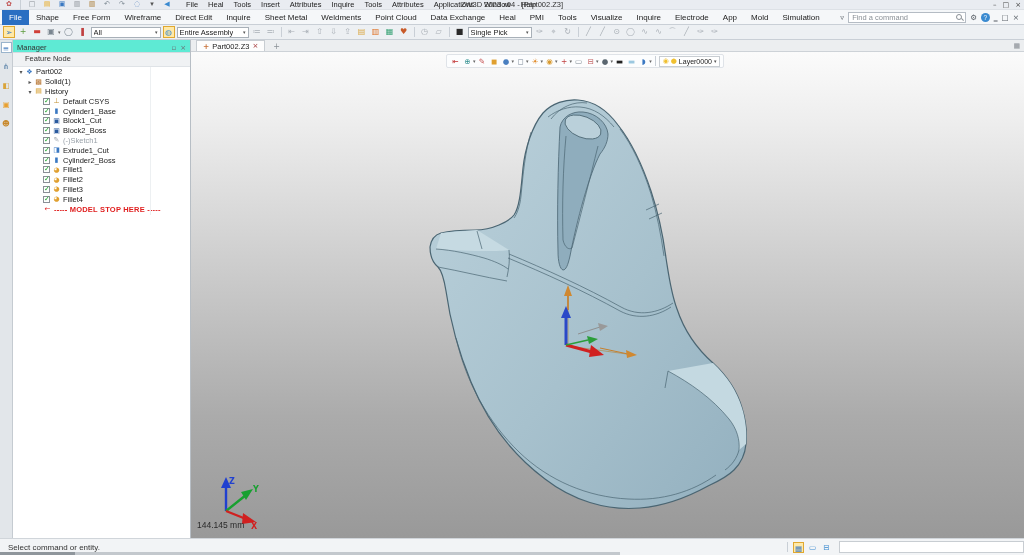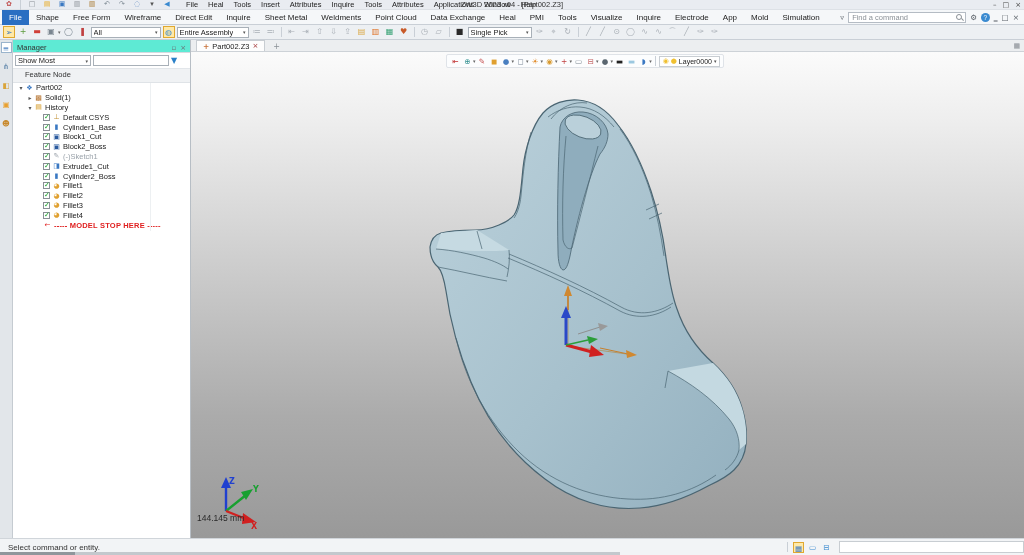--- a/index.html
+++ b/index.html
@@ -72,21 +72,21 @@
   .doctab .x { color:#a03030; font-size:7px; font-family:"DejaVu Sans",sans-serif; }
   .ghosttab { padding:0 8px; color:#8a9096; font-size:8px; }
   .tab-pin { position:absolute; right:4px; top:2px; color:#8a9096; font-size:7px; font-family:"DejaVu Sans",sans-serif; }
 
   .canvas { flex:1; position:relative; background:linear-gradient(180deg,#fbfbfb 0%,#eeeeee 14%,#cfcfcf 42%,#ababab 75%,#999999 100%); overflow:hidden; }
   .hints { position:absolute; left:14px; top:3px; font-size:7.5px; color:#222; line-height:9.5px; }
   .floattb { position:absolute; left:255px; top:2px; height:14px; display:flex; align-items:center; gap:1px; background:rgba(252,253,254,0.92); border:1px solid #dfe3e8; border-radius:2px; padding:0 3px; }
   .floattb .ticon { width:11px; height:11px; font-size:7.5px; line-height:11px; }
   .layergrp { display:flex; align-items:center; gap:2px; border:1px solid #c8cdd2; background:#fff; height:11px; padding:0 3px; font-size:7px; }
   .modelsvg { position:absolute; inset:0; width:100%; height:100%; }
-  .scalelbl { position:absolute; left:6px; bottom:15px; font-size:8.5px; color:#2a2a2a; }
+  .scalelbl { position:absolute; left:6px; bottom:8px; font-size:8.5px; color:#2a2a2a; }
 
   
   .statusbar { height:17px; background:#f2f4f6; border-top:1px solid #d0d5da; display:flex; align-items:center; padding-left:8px; position:relative; }
   .statusbar .msg { font-size:8px; color:#333; }
   .status-right { margin-left:auto; display:flex; align-items:center; gap:3px; }
   .status-right .ticon { width:11px; height:11px; font-size:7.5px; line-height:11px; }
   .statusbox { width:185px; height:12px; background:#fff; border:1px solid #c8cdd2; margin-left:4px; margin-right:0; }
   .grip1 { position:absolute; left:0; bottom:0; width:75px; height:3px; background:#8f969c; }
   .grip2 { position:absolute; left:75px; bottom:0; width:545px; height:3px; background:#c3c8cd; }
 </style>
@@ -237,28 +237,20 @@
     </div>
 
   <div class="manager">
     <div class="mgr-header">
       <span>Manager</span>
       <span class="mgr-hicons">
         <span class="ico">▫</span>
         <span class="ico">×</span>
       </span>
     </div>
-    <div class="mgr-filter">
-      <div class="combo">
-        <span class="cv">Show Most</span>
-          <span class="ca ico">▾</span>
-      </div>
-      <input style="">
-      <span class="funnel ico">▼</span>
-    </div>
     <div class="mgr-colhead">Feature Node</div>
     <div class="tree">
         <div class="trow" style="padding-left: 4px;">
           <span class="caret">▾</span>
           <span class="nico" style="color: rgb(58, 120, 194);">❖</span>
           <span class="lbl">Part002</span>
         </div>
         <div class="trow" style="padding-left: 13px;">
           <span class="caret">▸</span>
           <span class="nico" style="color: rgb(181, 114, 46);">▩</span>

